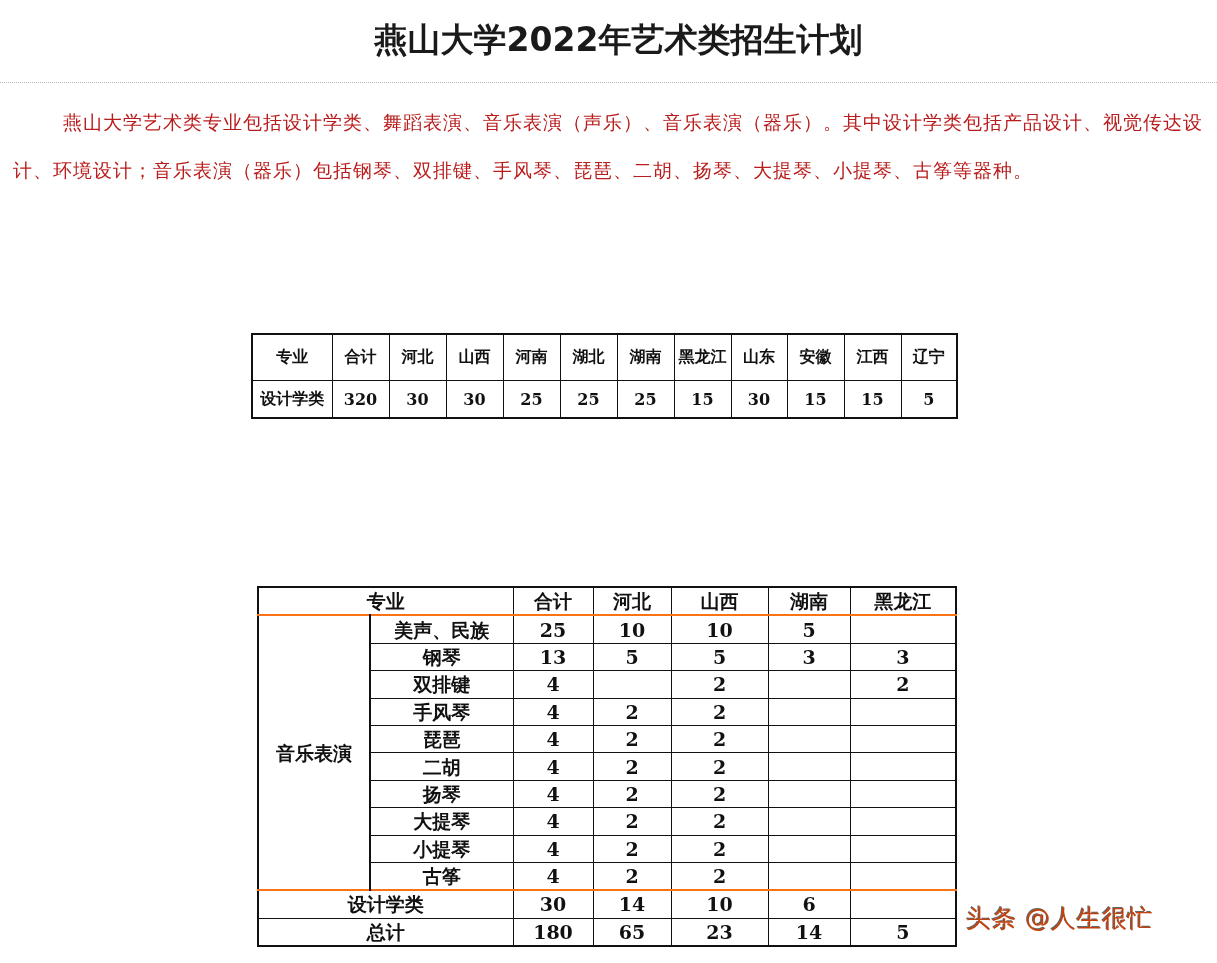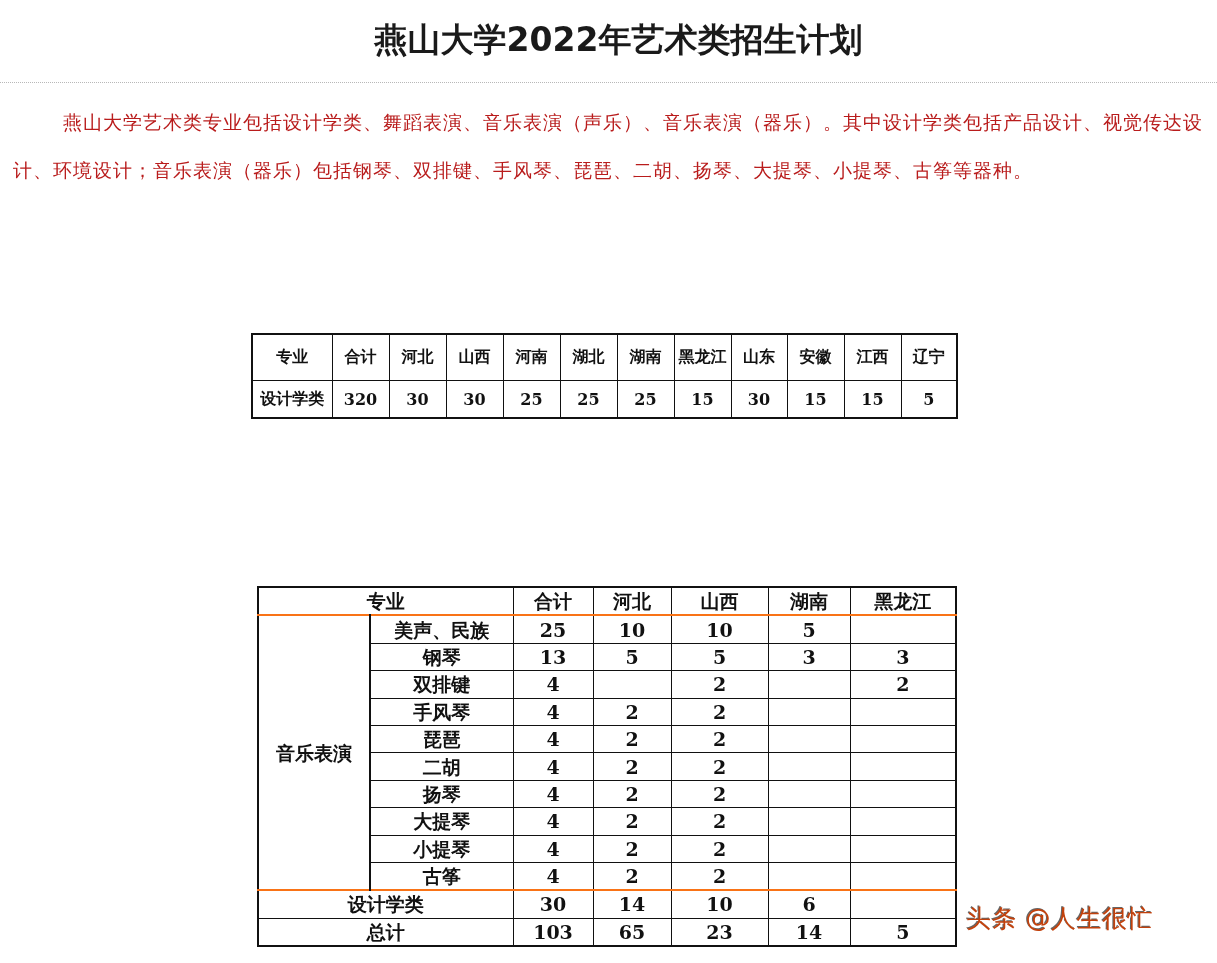--- a/index.html
+++ b/index.html
@@ -180,21 +180,21 @@
   <tr class="thick-top">
     <td colspan="2" class="b">设计学类</td>
     <td class="b">30</td>
     <td class="b">14</td>
     <td class="b">10</td>
     <td class="b">6</td>
     <td class="b"></td>
   </tr>
   <tr>
     <td colspan="2" class="b">总计</td>
-    <td class="b">103</td>
+    <td class="b">180</td>
     <td class="b">65</td>
     <td class="b">23</td>
     <td class="b">14</td>
     <td class="b">5</td>
   </tr>
 </tbody>
   </table>
 
 <div class="watermark">头条 @人生很忙</div>
 

